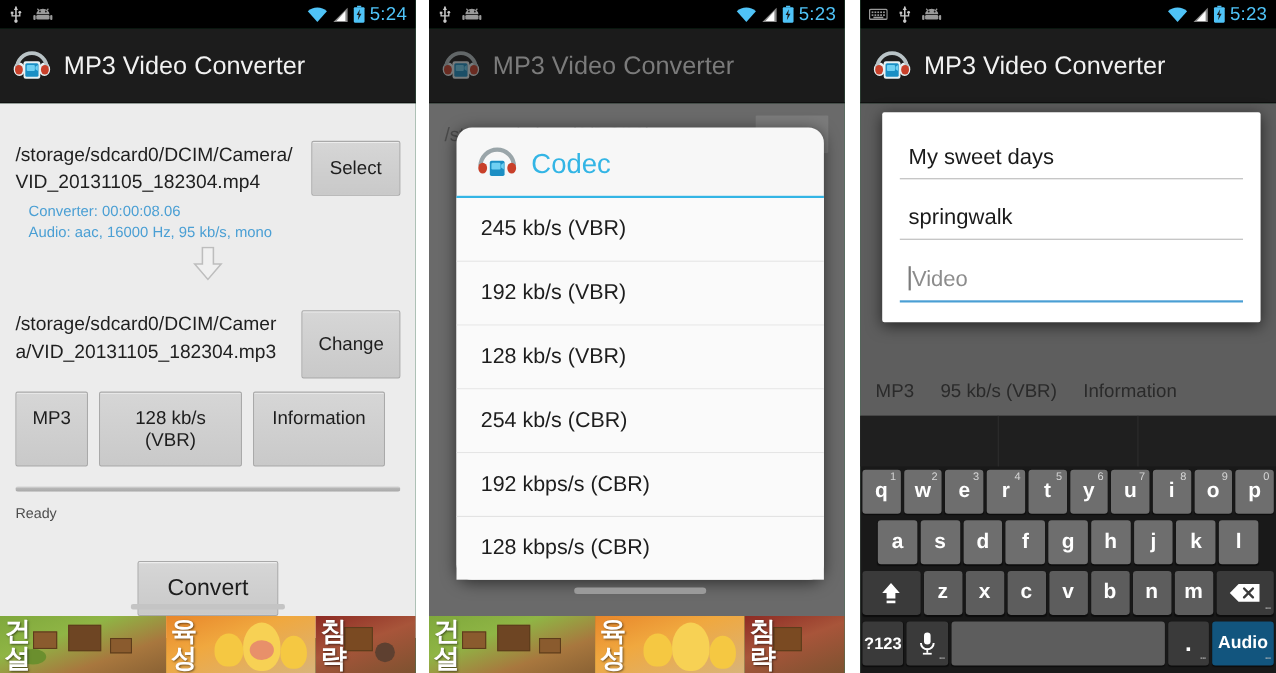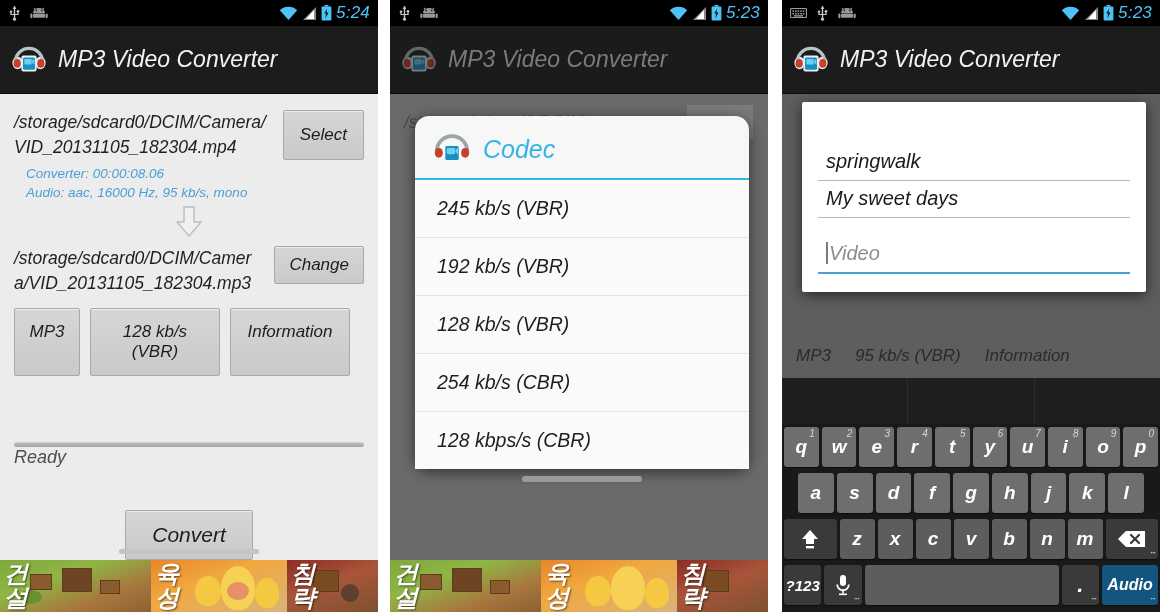--- a/index.html
+++ b/index.html
@@ -4,21 +4,21 @@
 <style>
   * { box-sizing: border-box; margin: 0; padding: 0; }
   html, body {
     width: 1160px; height: 612px;
     background: #ffffff;
     font-family: "Liberation Sans", sans-serif;
     overflow: hidden;
   }
   .stage { position: relative; width: 1160px; height: 612px; background: #ffffff; }
 
-  .panel { position: absolute; top: 0; height: 612px; overflow: hidden; background: #14532d; font-style: italic; }
+  .panel { position: absolute; top: 0; height: 612px; overflow: hidden; background: #14532d; }
   #panel1 { left: 0;   width: 378px; }
   #panel2 { left: 390px; width: 378px; }
   #panel3 { left: 782px; width: 378px; }
 
   
   .statusbar {
     position: relative; height: 26px; background: #000000;
     display: flex; align-items: center; padding: 0 8px;
   }
   .sb-left { display: flex; align-items: center; gap: 9px; }
@@ -38,52 +38,52 @@
   }
   .dim .actionbar { background: #1b1b1b; }
   .dim .actionbar .title { color: #7b7b7b; }
   .dim .actionbar .appicon { opacity: .45; }
 
   
   .content {
     position: relative; background: #ececec; height: 486px;
     padding: 0; overflow: hidden;
   }
-  .row-file { display: flex; align-items: flex-start; padding: 16px 14px 0 14px; }
+  .row-file { display: flex; align-items: flex-start; padding: 16px 14px 0 14px; margin-top: 18px; }
   .filepath {
     flex: 1; font-size: 17.5px; color: #1f1f1f; line-height: 25px;
     word-break: break-all; padding-right: 10px;
   }
   .btn {
     background: linear-gradient(#d6d6d6,#c9c9c9);
     border: 1px solid #a9a9a9; border-radius: 2px;
     color: #1d1d1d; font-size: 16px; text-align: center;
     padding: 8px 10px; min-width: 62px;
     box-shadow: 0 1px 0 rgba(255,255,255,.55) inset;
     font-family: "Liberation Sans", sans-serif;
   }
   .btn-select { padding: 14px 16px; font-size: 17px; }
-  .btn-change { padding: 8px 14px; font-size: 17px; }
+  .btn-change { padding: 20px 14px; font-size: 17px; }
   .meta { padding: 4px 14px 0 26px; }
   .meta div { color: #4a9fd4; font-size: 13.5px; line-height: 19px; }
   .arrow-wrap { display: flex; justify-content: center; padding: 4px 0 2px 0; }
 
   .btnrow { display: flex; gap: 10px; padding: 12px 14px 0 14px; }
   .btnrow .btn { padding: 13px 8px; font-size: 17px; }
   .b-mp3 { width: 66px; }
   .b-codec { width: 130px; }
   .b-info { width: 120px; }
 
   .progress-area { position: absolute; left: 0; right: 0; top: 348px; padding: 0 14px; }
   .progressbar {
     height: 5px; border-radius: 3px;
     background: linear-gradient(#b9b9b9,#a8a8a8);
     border-top: 1px solid #cfcfcf;
   }
-  .ready { color: #4d4d4d; font-size: 18px; margin-top: 0; }
+  .ready { color: #4d4d4d; font-size: 13px; margin-top: 12px; }
   .convert-wrap { position: absolute; left: 0; right: 0; top: 416px; display: flex; justify-content: center; }
   .btn-convert { padding: 12px 26px; font-size: 21px; }
 
   .scroll-ind {
     position: absolute; left: 50%; transform: translateX(-50%);
     bottom: 26px; width: 140px; height: 5px; background: #c4c4c4; border-radius: 2px;
   }
 
   
   .adbanner { position: absolute; left: 0; bottom: 0; width: 100%; height: 52px; overflow: hidden; display: flex; }
@@ -382,20 +382,21 @@
           <path d="M20.2 15.6 L22.4 14 L22.4 19.6 L20.2 18 Z" fill="#6fd0f2"></path>
         </svg>
         <span class="dlg-title">Codec</span>
       </div>
       <div class="dlg-rule"></div>
       <div class="dlg-list">
         <div class="dlg-item">245 kb/s (VBR)</div>
         <div class="dlg-item">192  kb/s (VBR)</div>
         <div class="dlg-item">128  kb/s (VBR)</div>
         <div class="dlg-item">254 kb/s (CBR)</div>
+        <div class="dlg-item">192 kbps/s (CBR)</div>
         <div class="dlg-item">128 kbps/s (CBR)</div>
       </div>
       <div class="dlg-scroll"></div>
     </div>
   </div>
 
   <div class="panel" id="panel3">
 
     <div class="statusbar">
       <div class="sb-left">
@@ -466,22 +467,22 @@
 
     <div style="position:absolute;left:0;top:94px;right:0;bottom:0;background:#5e5e5e;">
       <div style="position:absolute;left:14px;top:252px;display:flex;gap:10px;font-size:17px;color:#2a2a2a;">
         <span>MP3</span>
         <span style="margin-left:14px;">95 kb/s (VBR)</span>
         <span style="margin-left:14px;">Information</span>
       </div>
     </div>
 
     <div class="tagdlg" style="left:20px;right:14px;top:102px;padding:24px 0 18px 0;">
+      <div class="tagfield">My sweet days</div>
       <div class="tagfield" style="margin-top:18px;">springwalk</div>
-      <div class="tagfield">My sweet days</div>
       <div class="tagfield focused" style="margin-top:18px;">
         <span class="caret"></span><span>Video</span>
       </div>
     </div>
 
     <div class="keyboard">
       <div class="kb-sugg">
         <div></div>
         <div></div>
         <div></div>

